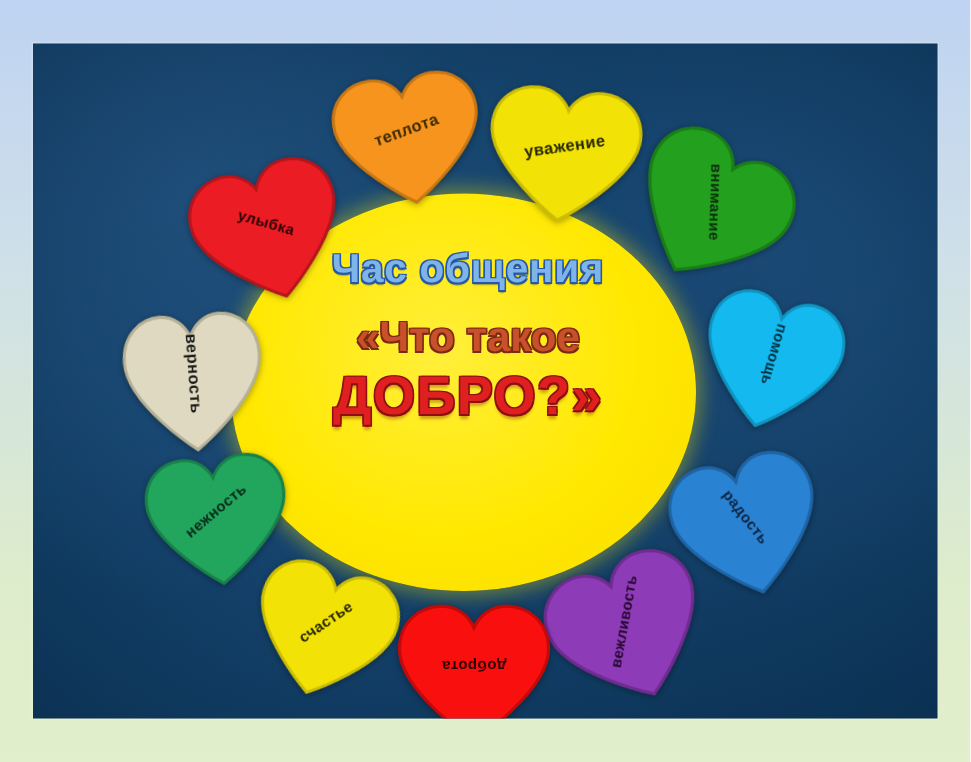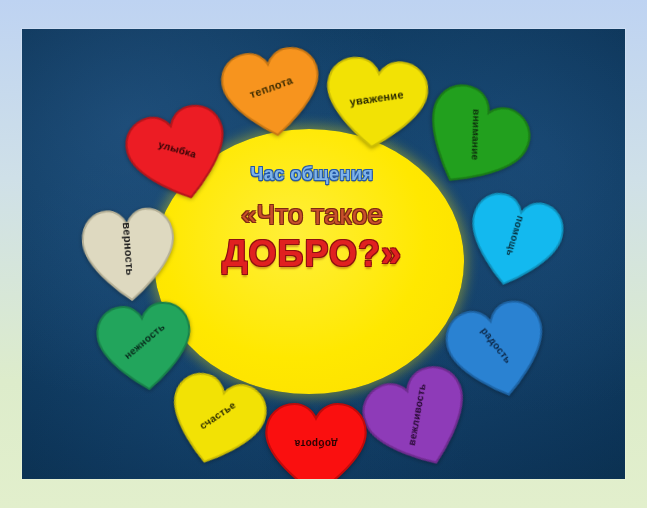--- a/index.html
+++ b/index.html
@@ -55,34 +55,34 @@
   #title-block {
     position: absolute;
     left: 120px;
     top: 135px;
     width: 340px;
     text-align: center;
     z-index: 7;
     user-select: none;
   }
   .title-line1 {
-    font-size: 18px;
+    font-size: 27px;
     font-weight: bold;
     color: #7fb4e8;
     letter-spacing: 0.5px;
     text-shadow:
       -1px -1px 0 #2558a8, 1px -1px 0 #2558a8,
       -1px  1px 0 #2558a8, 1px  1px 0 #2558a8,
        0    2px 1px rgba(20,50,100,0.45);
     margin-bottom: 14px;
     white-space: nowrap;
   }
   .title-line2 {
     font-size: 28px;
-    font-weight: normal;
+    font-weight: bold;
     color: #c8502b;
     text-shadow:
       -1px -1px 0 #7c2a12, 1px -1px 0 #7c2a12,
       -1px  1px 0 #7c2a12, 1px  1px 0 #7c2a12;
     white-space: nowrap;
     margin-bottom: 2px;
     text-align: center;
   }
   .title-line3 {
     font-size: 36px;

